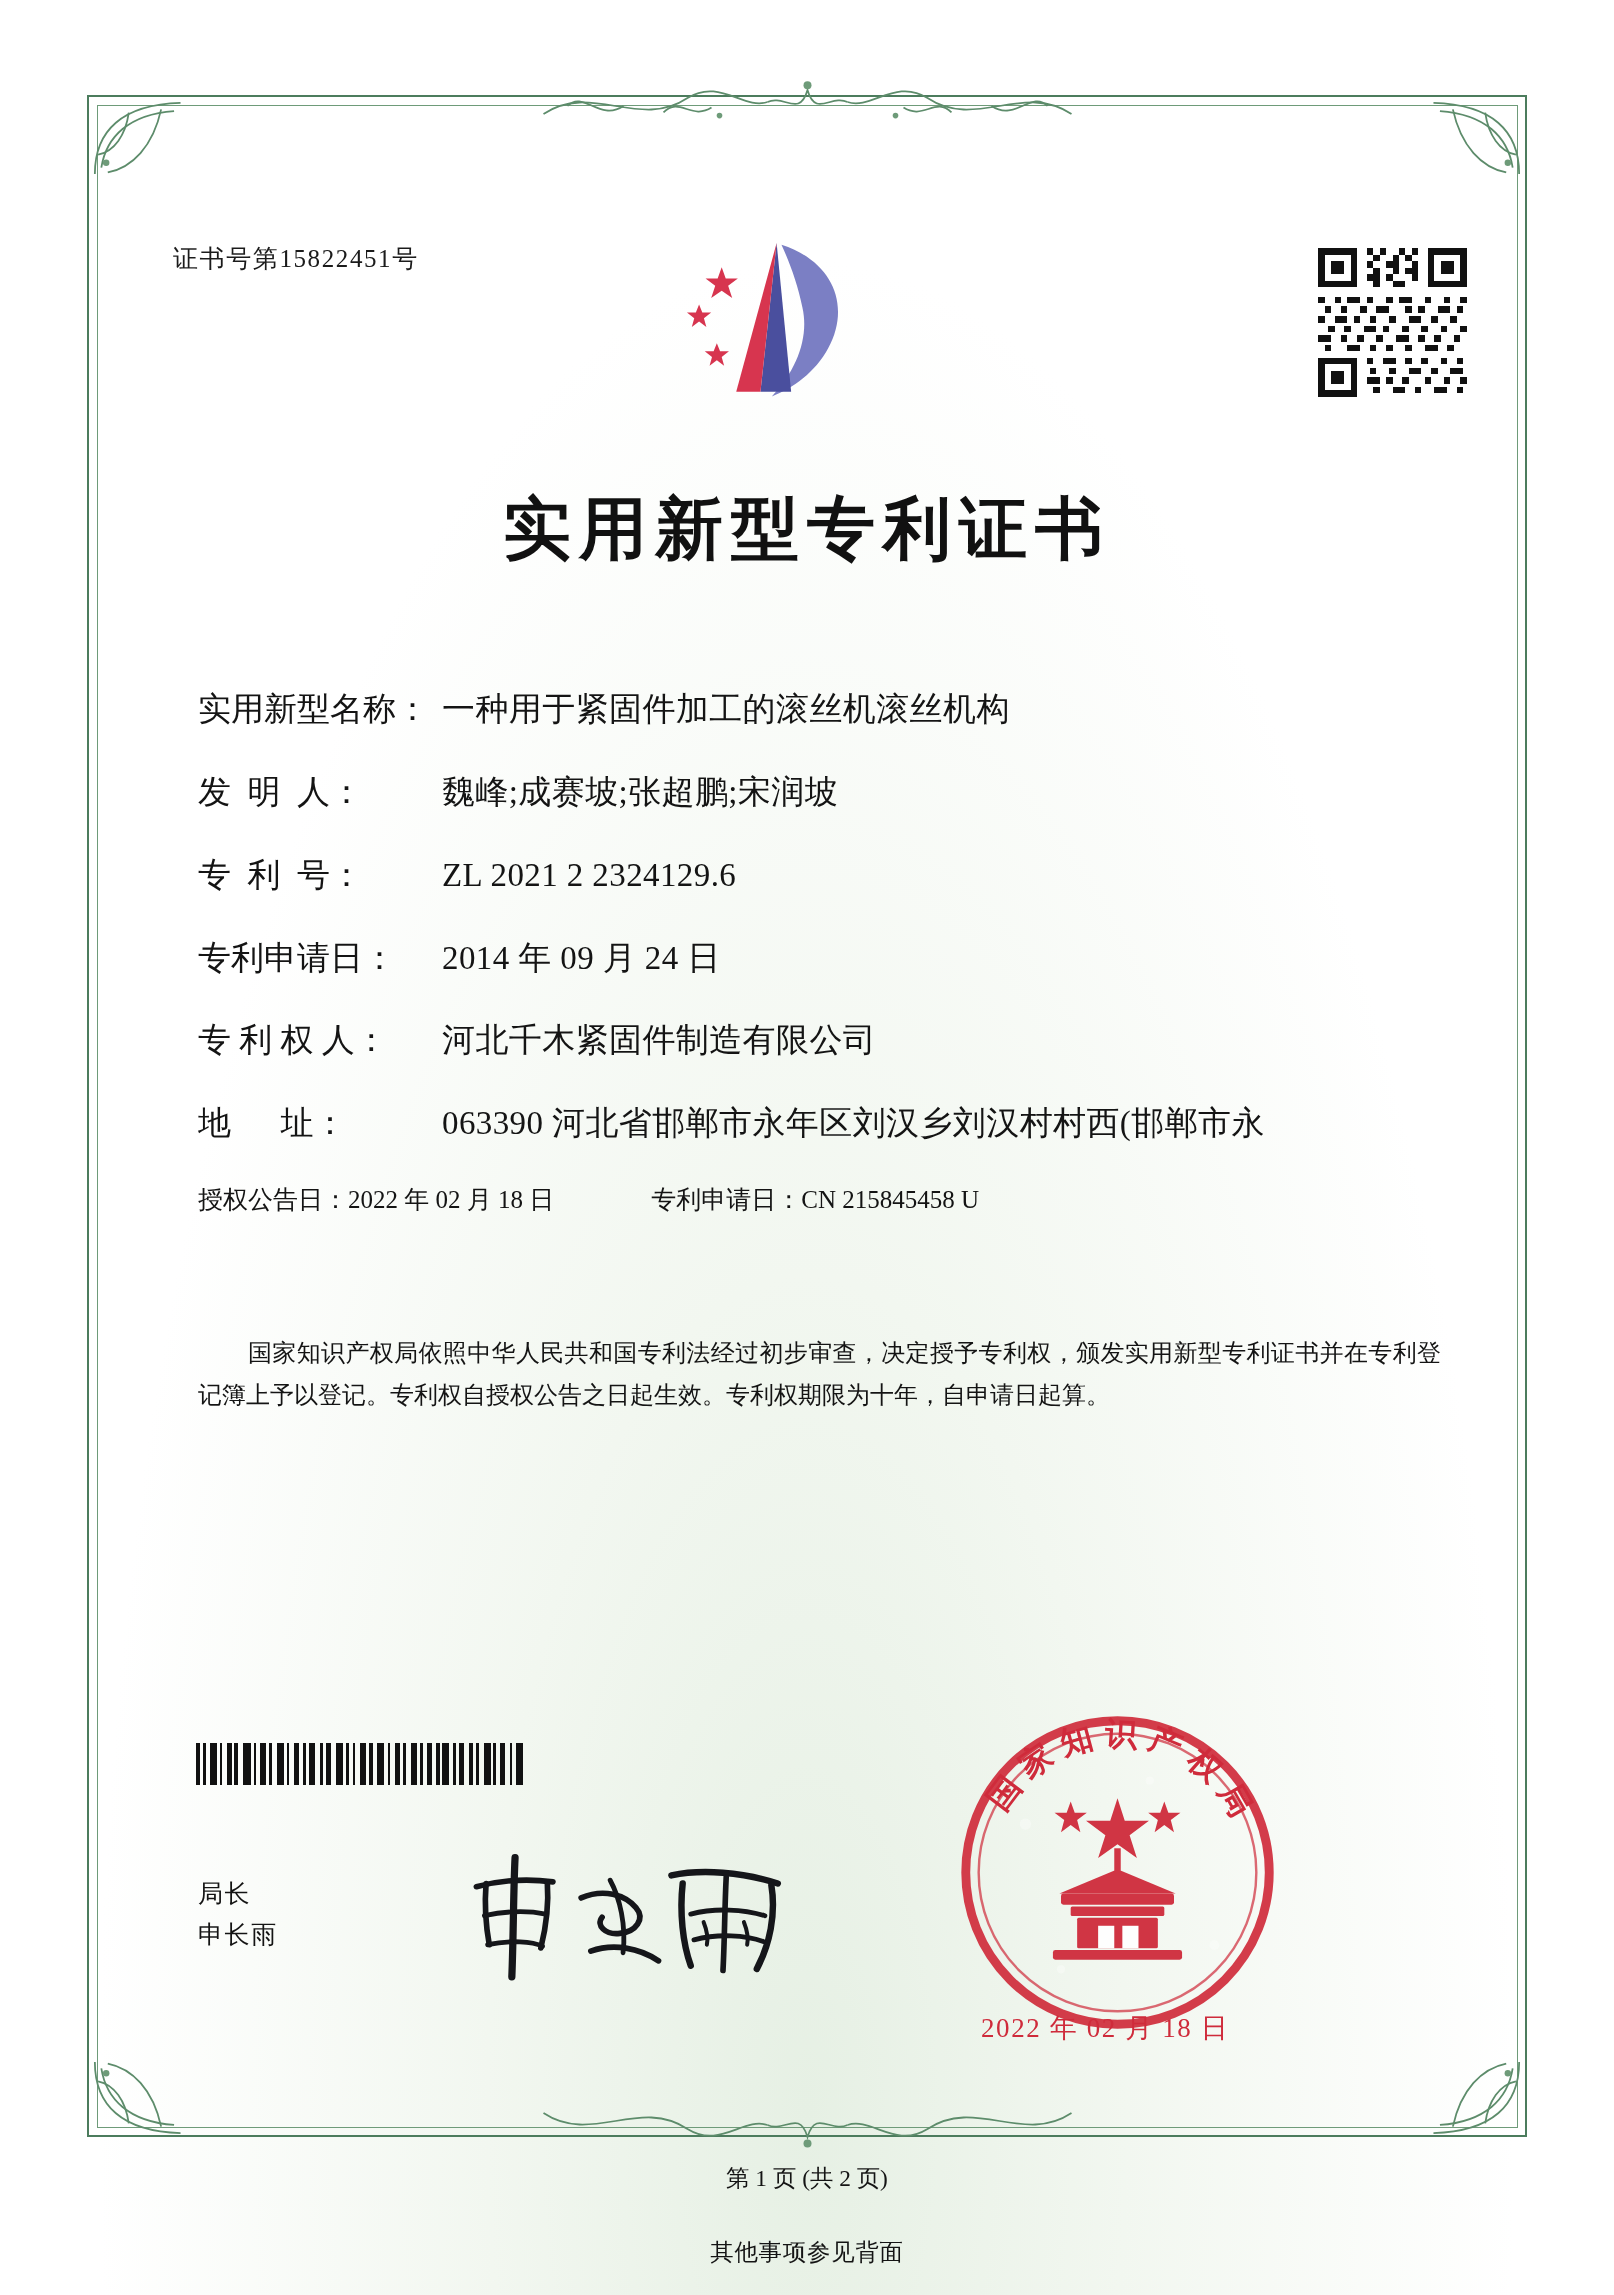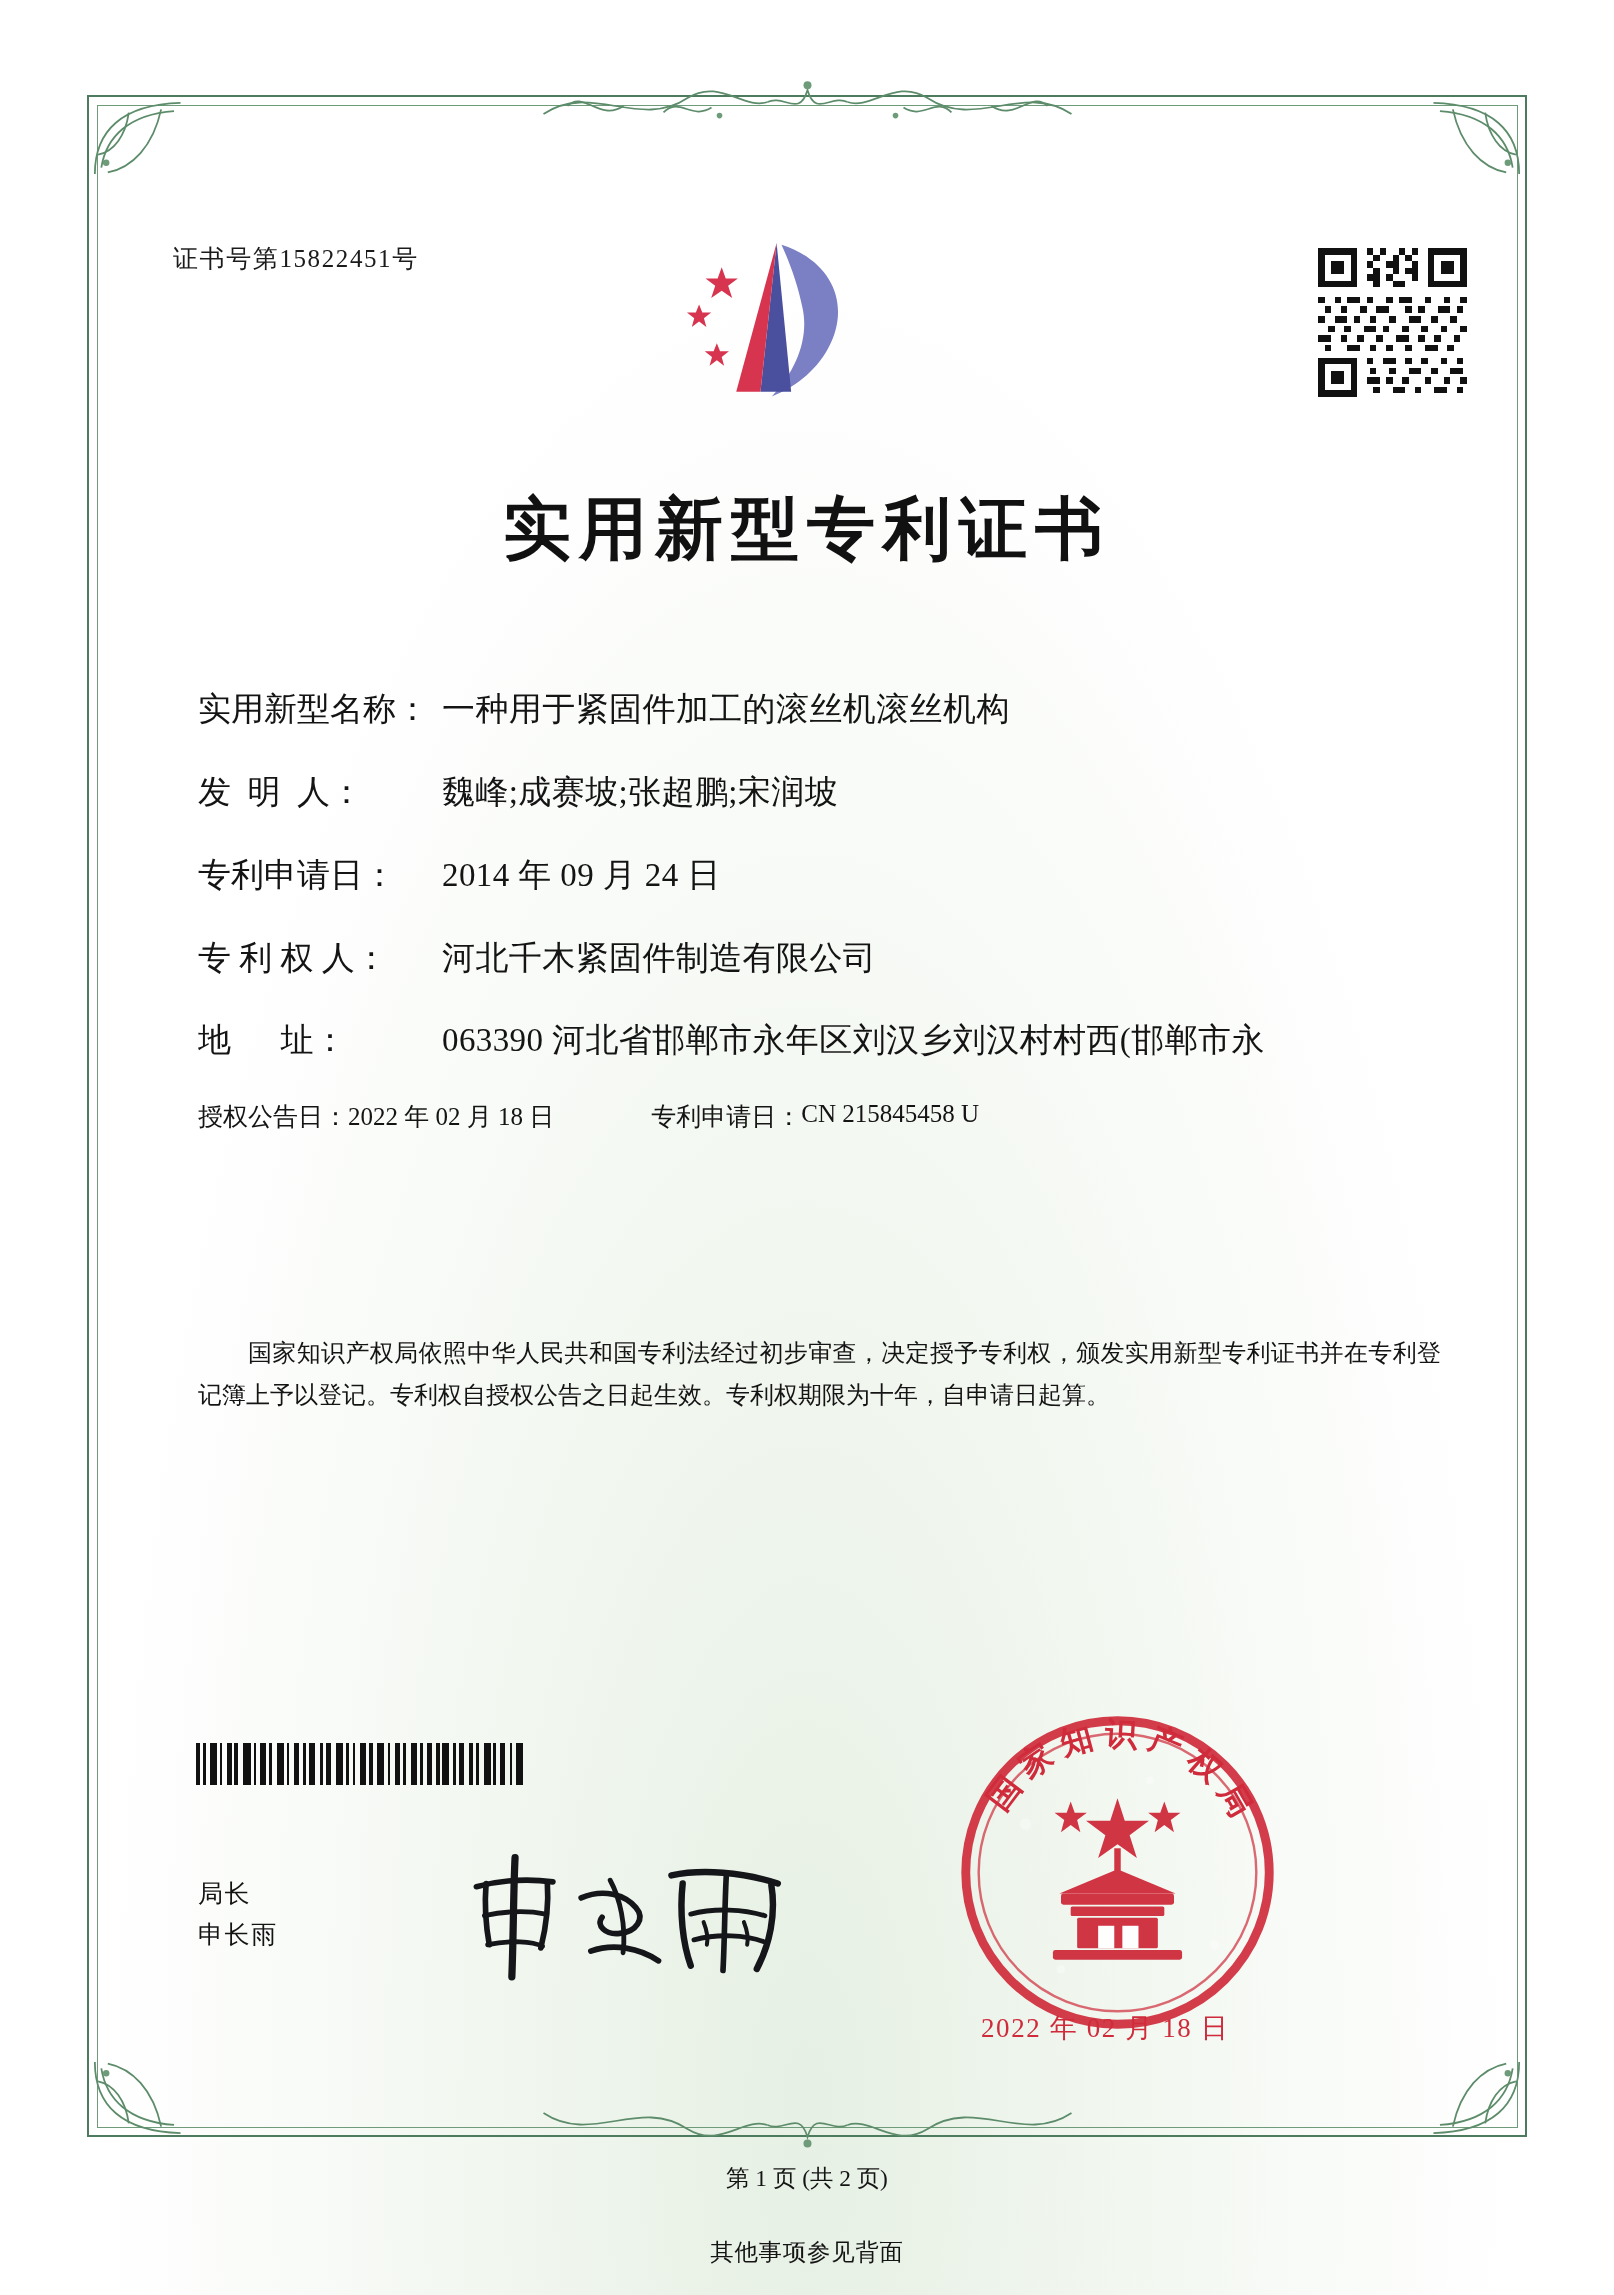--- a/index.html
+++ b/index.html
@@ -121,21 +121,21 @@
     flex: 1;
     letter-spacing: 0.4px;
     margin-left: 26px;
   }
   .field-value .val2 {
     display: block;
     margin-top: 4.8px;
   }
   .row-inline {
     display: flex;
-    align-items: flex-start;
+    align-items: center;
     margin-bottom: 34px;
     font-size: 25px;
   }
   .row-inline .lbl { white-space: pre; }
   .row-inline .gap { display: inline-block; width: 97px; }
 
   
   .paras {
     position: absolute;
     left: 198px; top: 1332px;
@@ -429,20 +429,24 @@
   <div class="fields">
     <div class="field-row">
       <div class="field-label">实用新型名称：</div>
       <div class="field-value">一种用于紧固件加工的滚丝机滚丝机构</div>
     </div>
     <div class="field-row">
       <div class="field-label">发  明  人：</div>
       <div class="field-value">魏峰;成赛坡;张超鹏;宋润坡</div>
     </div>
     <div class="field-row">
+      <div class="field-label">专  利  号：</div>
+      <div class="field-value">ZL 2021 2 2324129.6</div>
+    </div>
+    <div class="field-row">
       <div class="field-label">专利申请日：</div>
       <div class="field-value">2014 年 09 月 24 日</div>
     </div>
     <div class="field-row">
       <div class="field-label">专 利 权 人：</div>
       <div class="field-value">河北千木紧固件制造有限公司</div>
     </div>
     <div class="field-row">
       <div class="field-label">地      址：</div>
       <div class="field-value">

